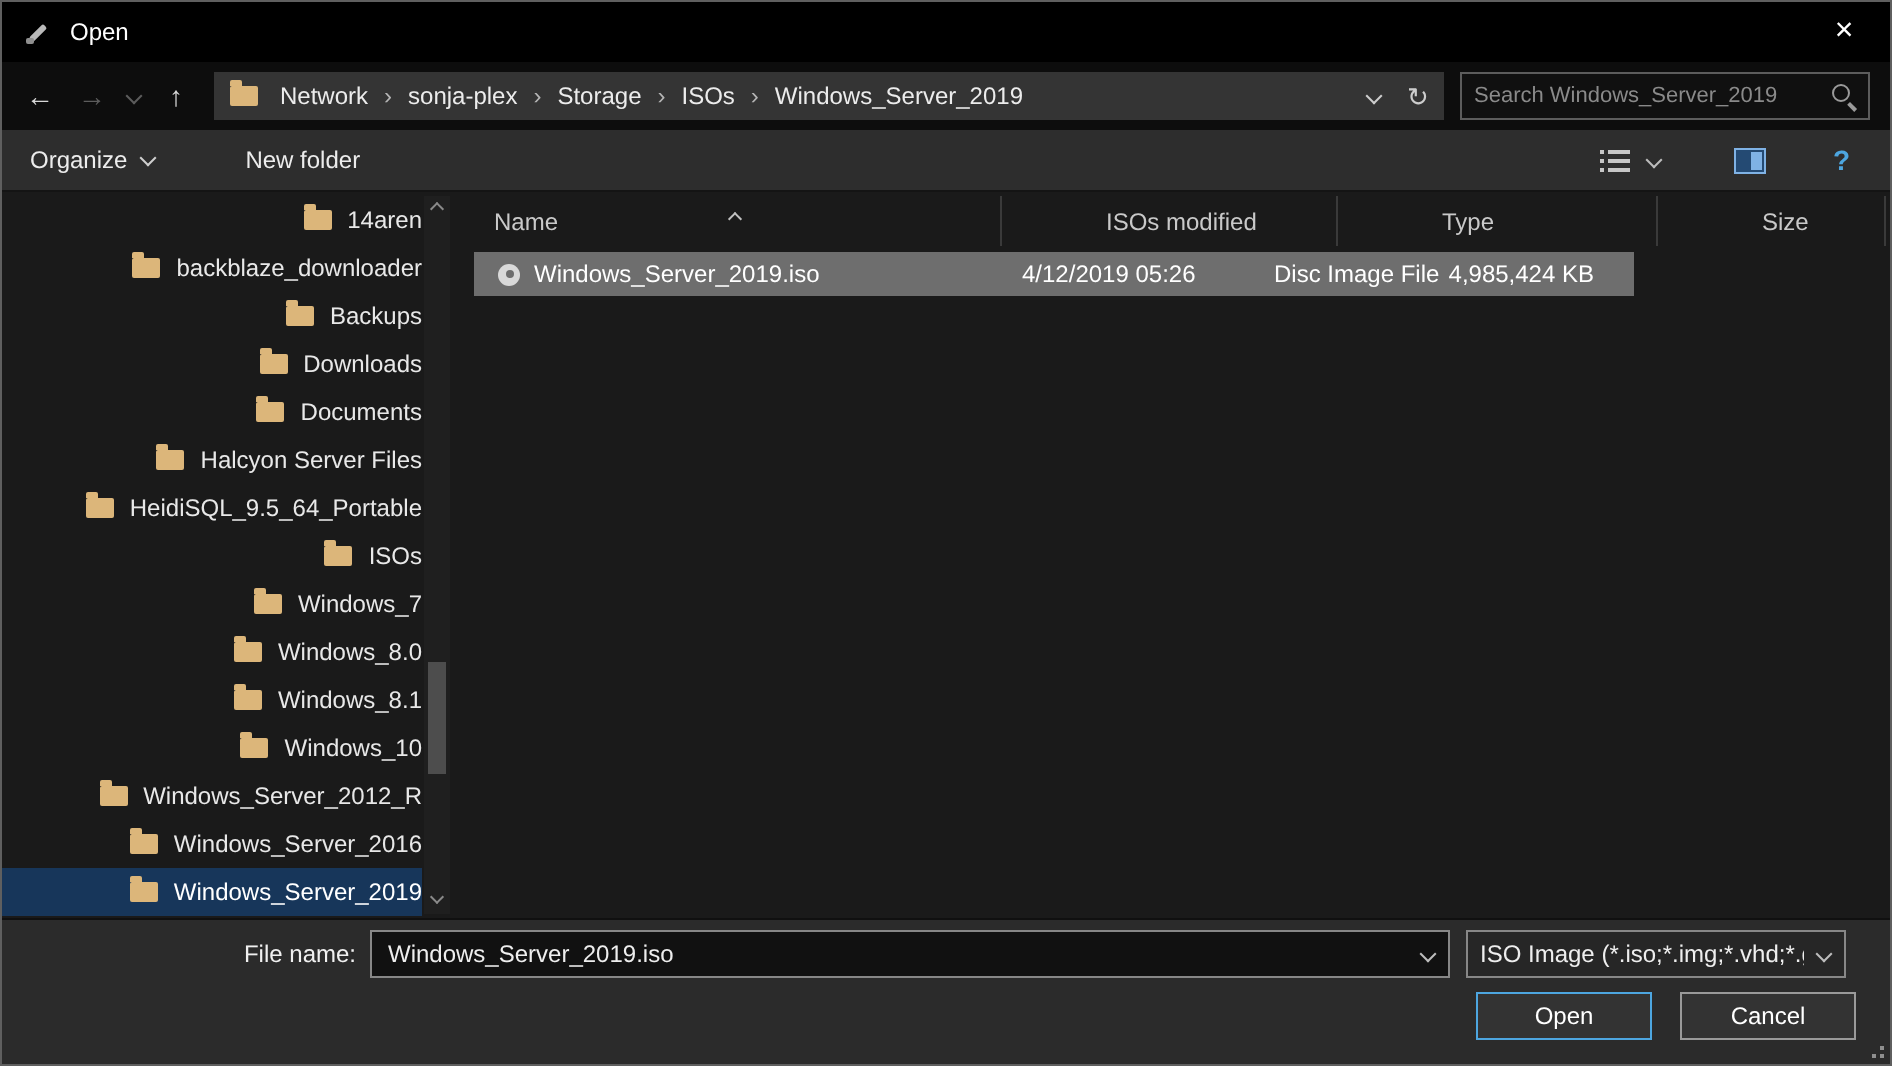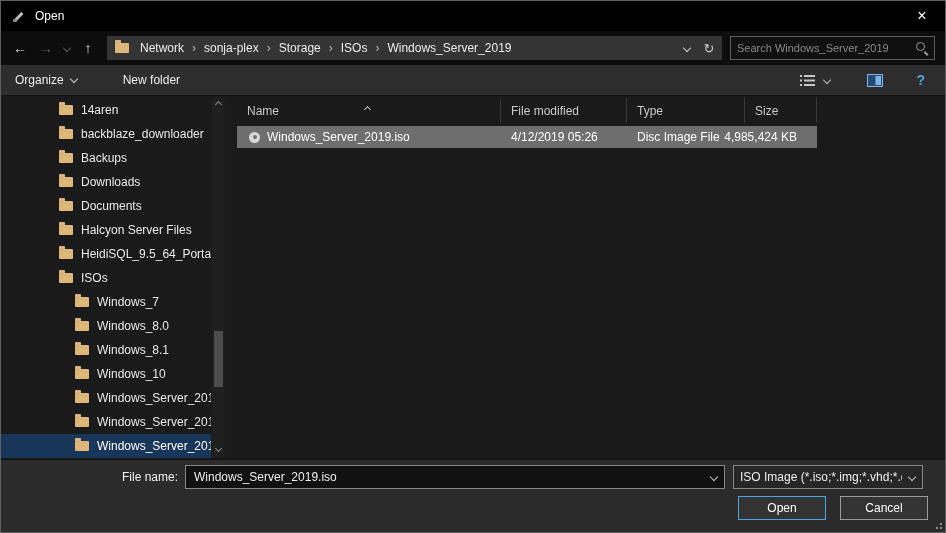--- a/index.html
+++ b/index.html
@@ -53,32 +53,32 @@
   .tb-newfolder{margin-left:26px;}
   .tb-spacer{flex:1;}
   .tbicon{display:flex;align-items:center;justify-content:center;height:100%;padding:0 5px;}
   .tb-viewchev{padding:0 4px;color:#bdbdbd;}
   .tb-preview{margin-left:28px;}
   .tb-help{margin-left:22px;margin-right:14px;color:#4da6e0;font-weight:bold;font-size:14px;padding:0 6px;}
   
   .content{flex:1 1 auto;display:flex;min-height:0;background:#1a1a1a;}
   .sidebar{position:relative;flex:0 0 230px;overflow:hidden;padding-top:2px;box-sizing:border-box;}
   .sitem{height:24px;display:flex;align-items:center;gap:8px;margin-right:20px;
-    white-space:nowrap;overflow:hidden;color:#e8e8e8;}
+    white-space:nowrap;overflow:hidden;color:#e8e8e8;justify-content:flex-end;}
   .sitem.lvl1{padding-left:58px;}
   .sitem.lvl2{padding-left:74px;}
   .sitem.selected{background:#17365a;color:#fff;}
   .sb{position:absolute;top:2px;right:6px;bottom:2px;width:13px;background:#1f1f1f;}
   .sb-up{position:absolute;top:0;left:0;width:13px;height:13px;display:flex;align-items:center;justify-content:center;color:#8a8a8a;}
   .sb-down{position:absolute;bottom:2px;left:0;width:13px;height:13px;display:flex;align-items:center;justify-content:center;color:#8a8a8a;}
   .sb-up .chev,.sb-down .chev{width:4px;height:4px;}
   .sb-thumb{position:absolute;left:2px;width:9px;top:233px;height:56px;background:#4d4d4d;}
   
   .filearea{flex:1 1 auto;min-width:0;padding:2px 0 0 6px;box-sizing:border-box;}
-  .fheader{display:flex;height:25px;color:#c9c9c9;}
+  .fheader{display:flex;height:25px;color:#c9c9c9;gap:42px;}
   .fcol{height:100%;display:flex;align-items:center;padding-left:10px;border-right:1px solid #3a3a3a;
     box-sizing:border-box;position:relative;white-space:nowrap;overflow:hidden;}
   .c-name{width:264px;}
   .c-date{width:126px;}
   .c-type{width:118px;}
   .c-size{width:72px;}
   .sortmark{position:absolute;top:3px;left:128px;color:#c0c0c0;}
   .sortmark .chev{width:4px;height:4px;}
   .frow{display:flex;height:22px;margin-top:3px;align-items:center;background:#6e6e6e;width:580px;color:#fff;}
   .cell{white-space:nowrap;box-sizing:border-box;}
@@ -274,21 +274,21 @@
       </div>
     </div>
 
     <div class="filearea">
       <div class="fheader">
         <div class="fcol c-name">
           <span>Name</span>
           <span class="sortmark"><span class="chev up"></span></span>
         </div>
         <div class="fcol c-date">
-          <span>File modified</span>
+          <span>ISOs modified</span>
         </div>
         <div class="fcol c-type">
           <span>Type</span>
         </div>
         <div class="fcol c-size">
           <span>Size</span>
         </div>
       </div>
 
       <div class="frow">

